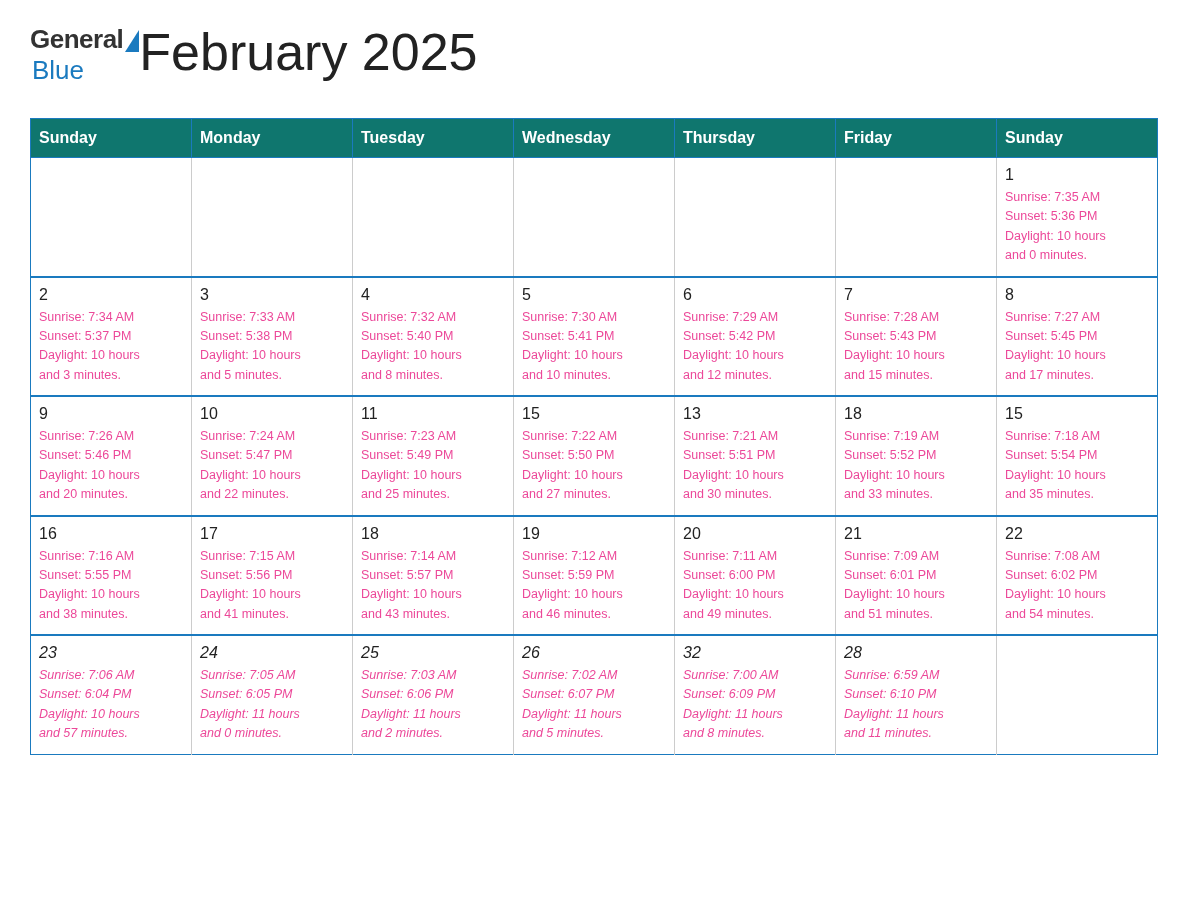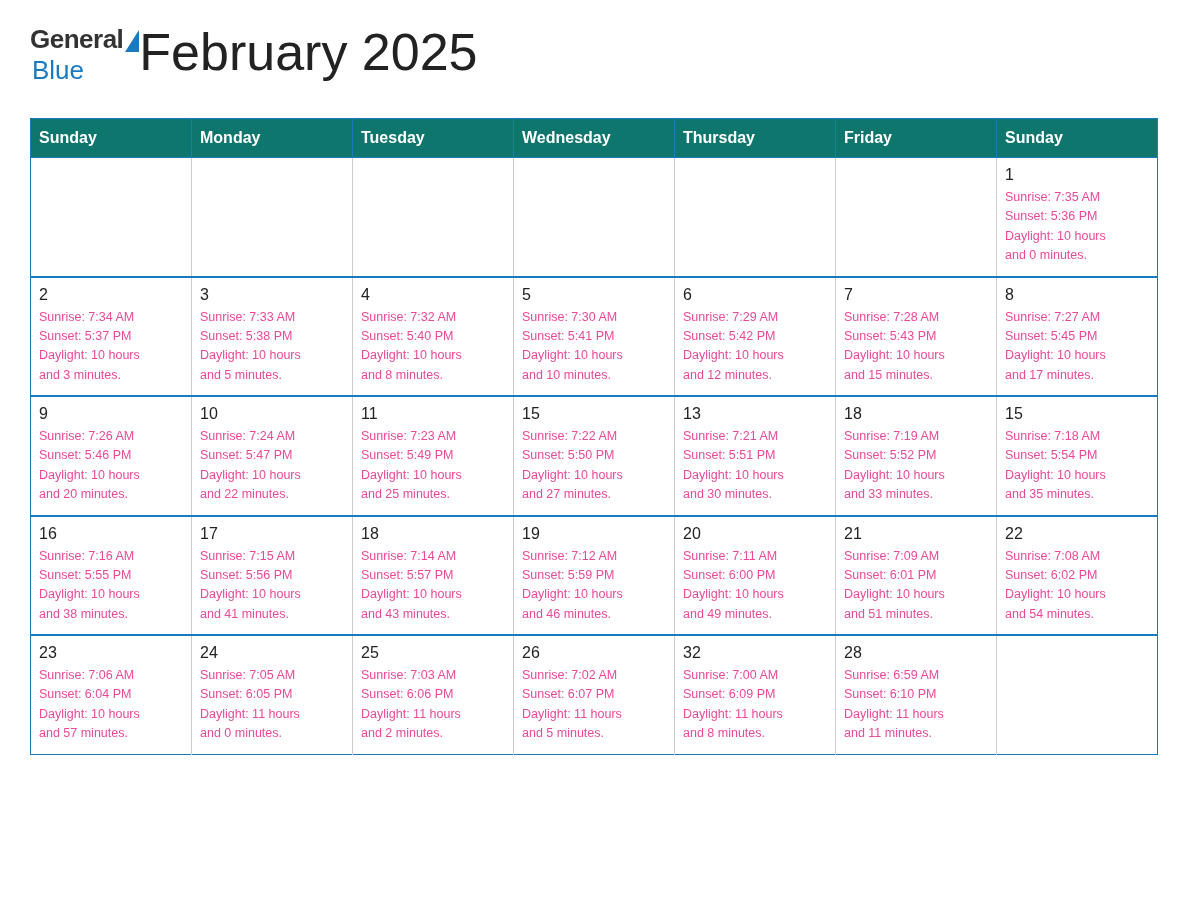--- a/index.html
+++ b/index.html
@@ -102,20 +102,21 @@
     .day-info {
       font-size: 12.5px;
       color: #ec4899;
       line-height: 1.55;
     }
     .empty-cell {
       background: #fff;
     }
     tbody tr:last-child {
       border-bottom: 1px solid #1a7abf;
+      font-style: italic;
     }
   </style>
 </head>
 <body>
 
 <div class="header">
   <div class="logo">
     <div class="logo-top">
       <span class="logo-general">General</span>
       <div class="logo-triangle"></div>

